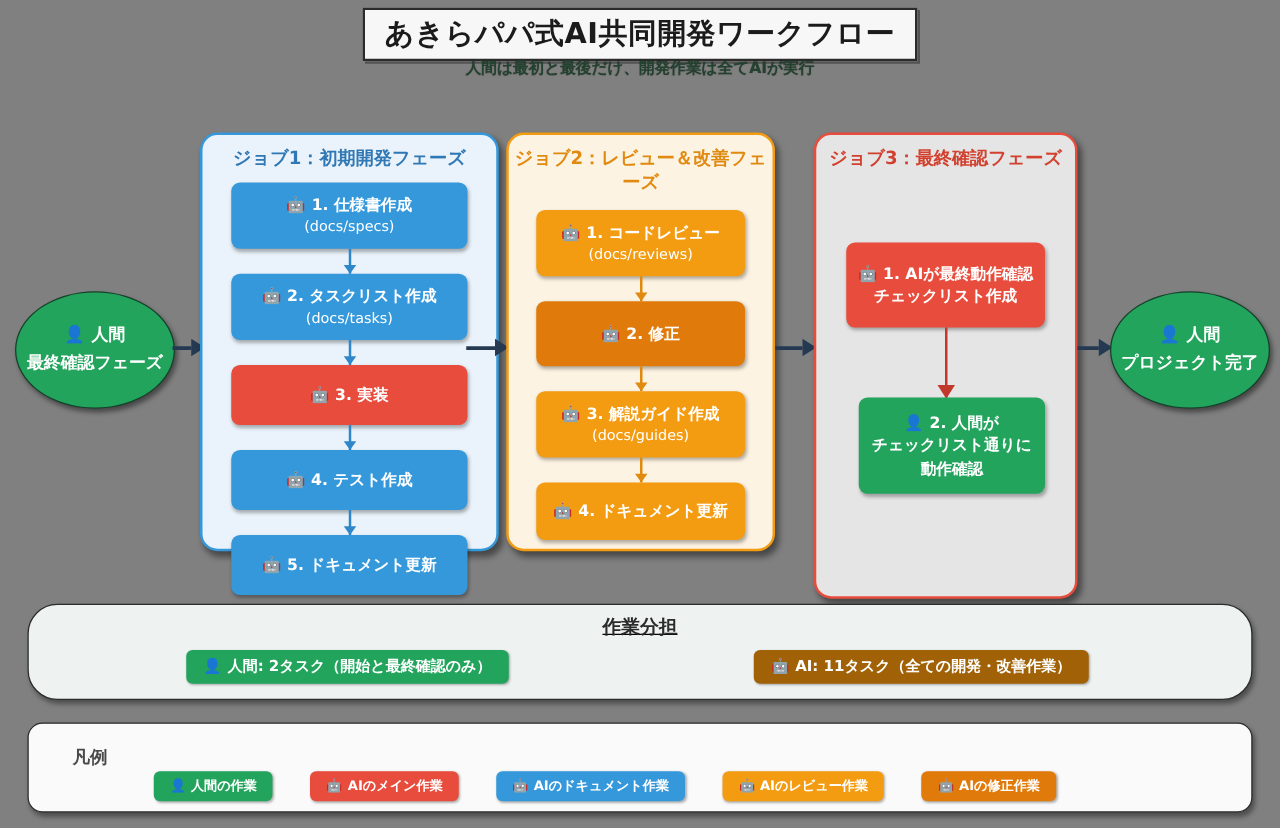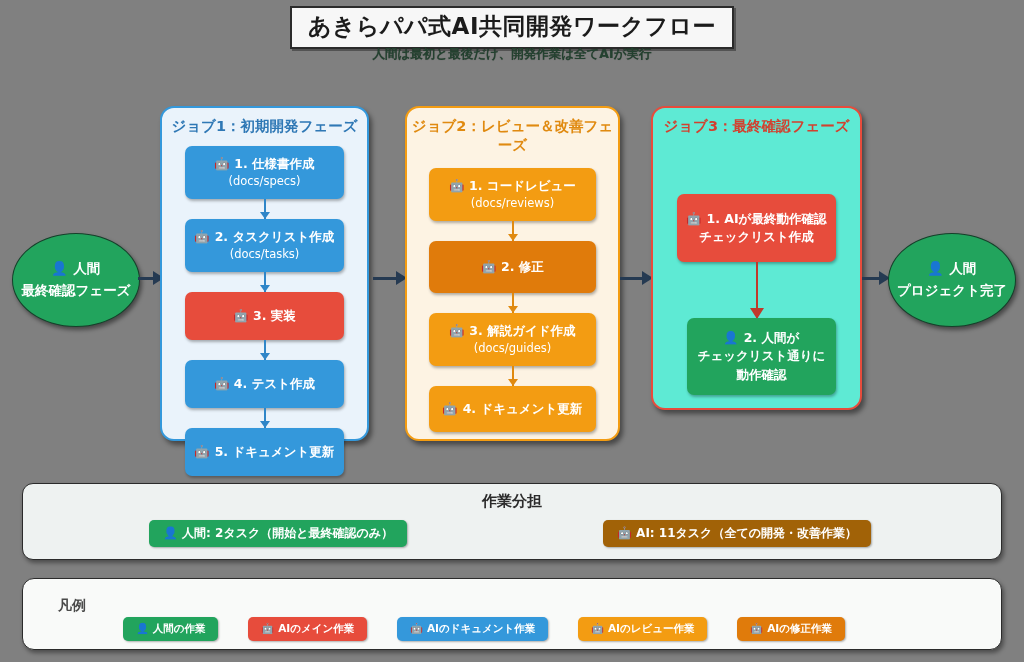--- a/index.html
+++ b/index.html
@@ -76,32 +76,32 @@
     box-sizing: border-box;
   }
   .phase-title {
     text-align: center;
     font-size: 14.5px;
     font-weight: bold;
     margin-top: 9px;
     margin-bottom: 10px;
   }
   #phase1 {
-    left: 160px; top: 106px; width: 209px; height: 335px;
+    left: 160px; top: 106px; width: 239px; height: 335px;
     background: #eaf3fb; border: 2px solid #3498db;
   }
   #phase1 .phase-title { color: #2f78b5; }
   #phase2 {
     left: 405px; top: 106px; width: 215px; height: 335px;
     background: #fdf3e3; border: 2px solid #f39c12;
   }
   #phase2 .phase-title { color: #e08a10; }
   #phase3 {
-    left: 651px; top: 106px; width: 211px; height: 304px;
-    background: #5eead4; border: 2px solid #e74c3c;
+    left: 651px; top: 106px; width: 211px; height: 373px;
+    background: #e5e5e5; border: 2px solid #e74c3c;
   }
   #phase3 .phase-title { color: #d2412f; }
 
   .steps {
     position: relative;
     padding: 0 23px;
   }
   .step {
     position: relative;
     border-radius: 7px;
@@ -196,23 +196,24 @@
   #conn3 { left: 620px; width: 33px; }
   #conn4 { left: 862px; width: 28px; }
 
   
   #work-panel {
     position: absolute;
     left: 22px; top: 483px;
     width: 980px; height: 77px;
     background: #eef2f1;
     border: 1.5px solid #2b2b2b;
-    border-radius: 11px;
+    border-radius: 24px;
     box-shadow: 2px 3px 4px rgba(0,0,0,0.4);
     box-sizing: border-box;
+    text-decoration: underline;
   }
   #work-title {
     text-align: center;
     margin-top: 8px;
     font-size: 15px;
     font-weight: bold;
     color: #2b2b2b;
   }
   #work-badges {
     position: relative;

